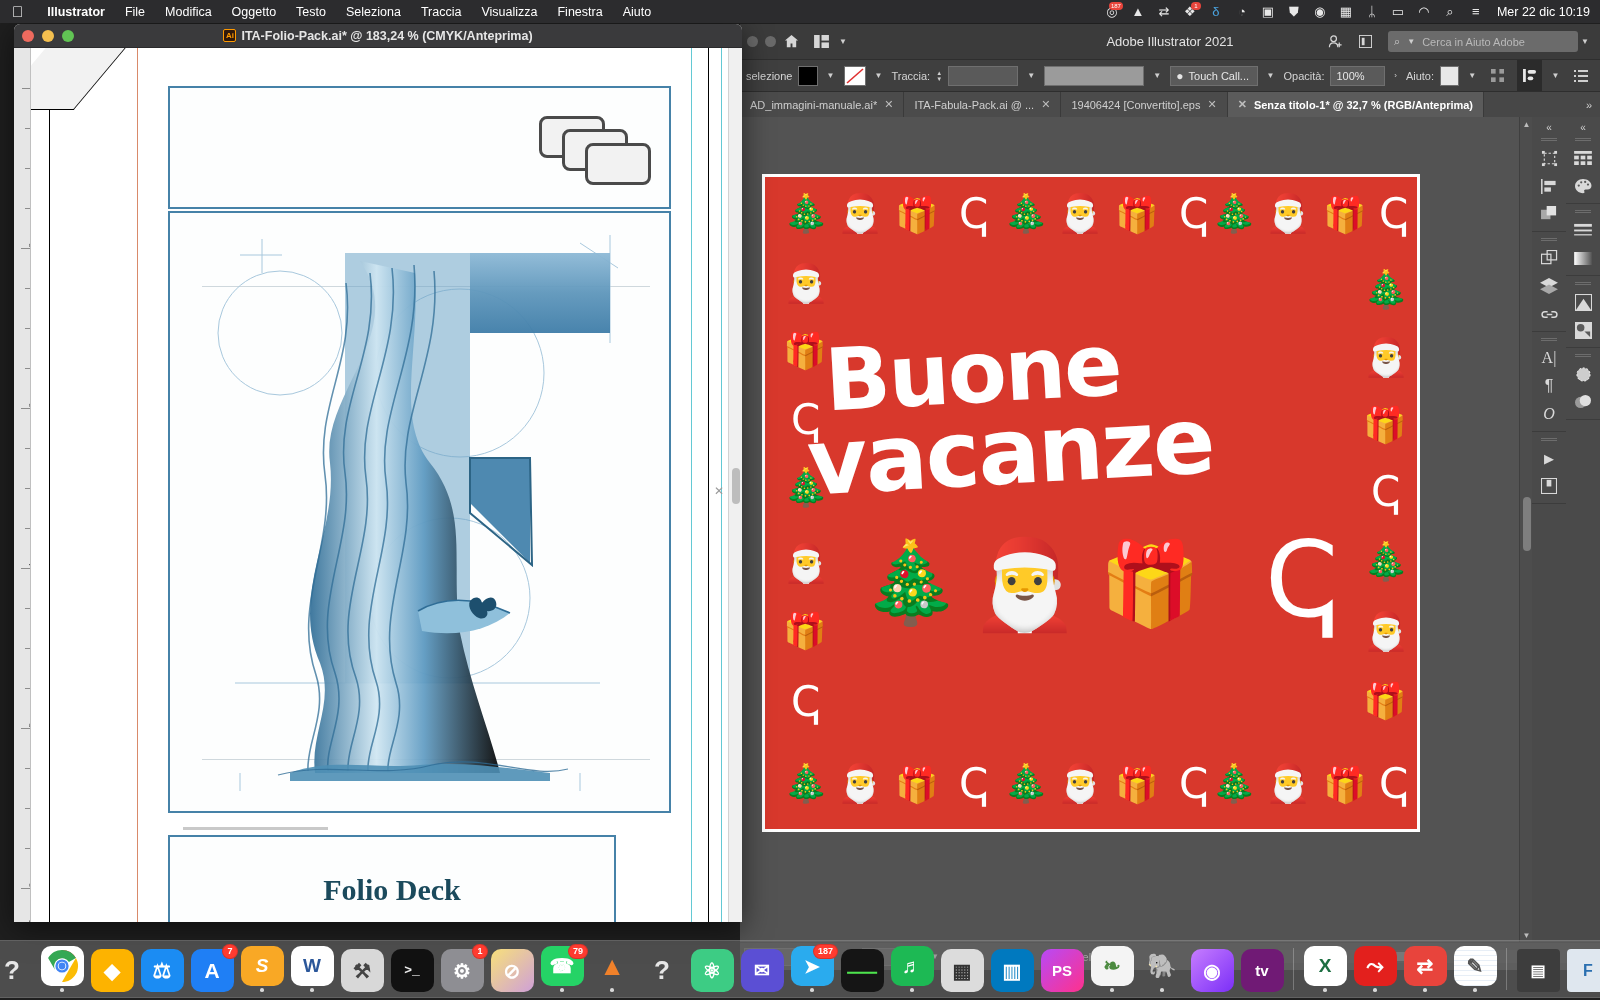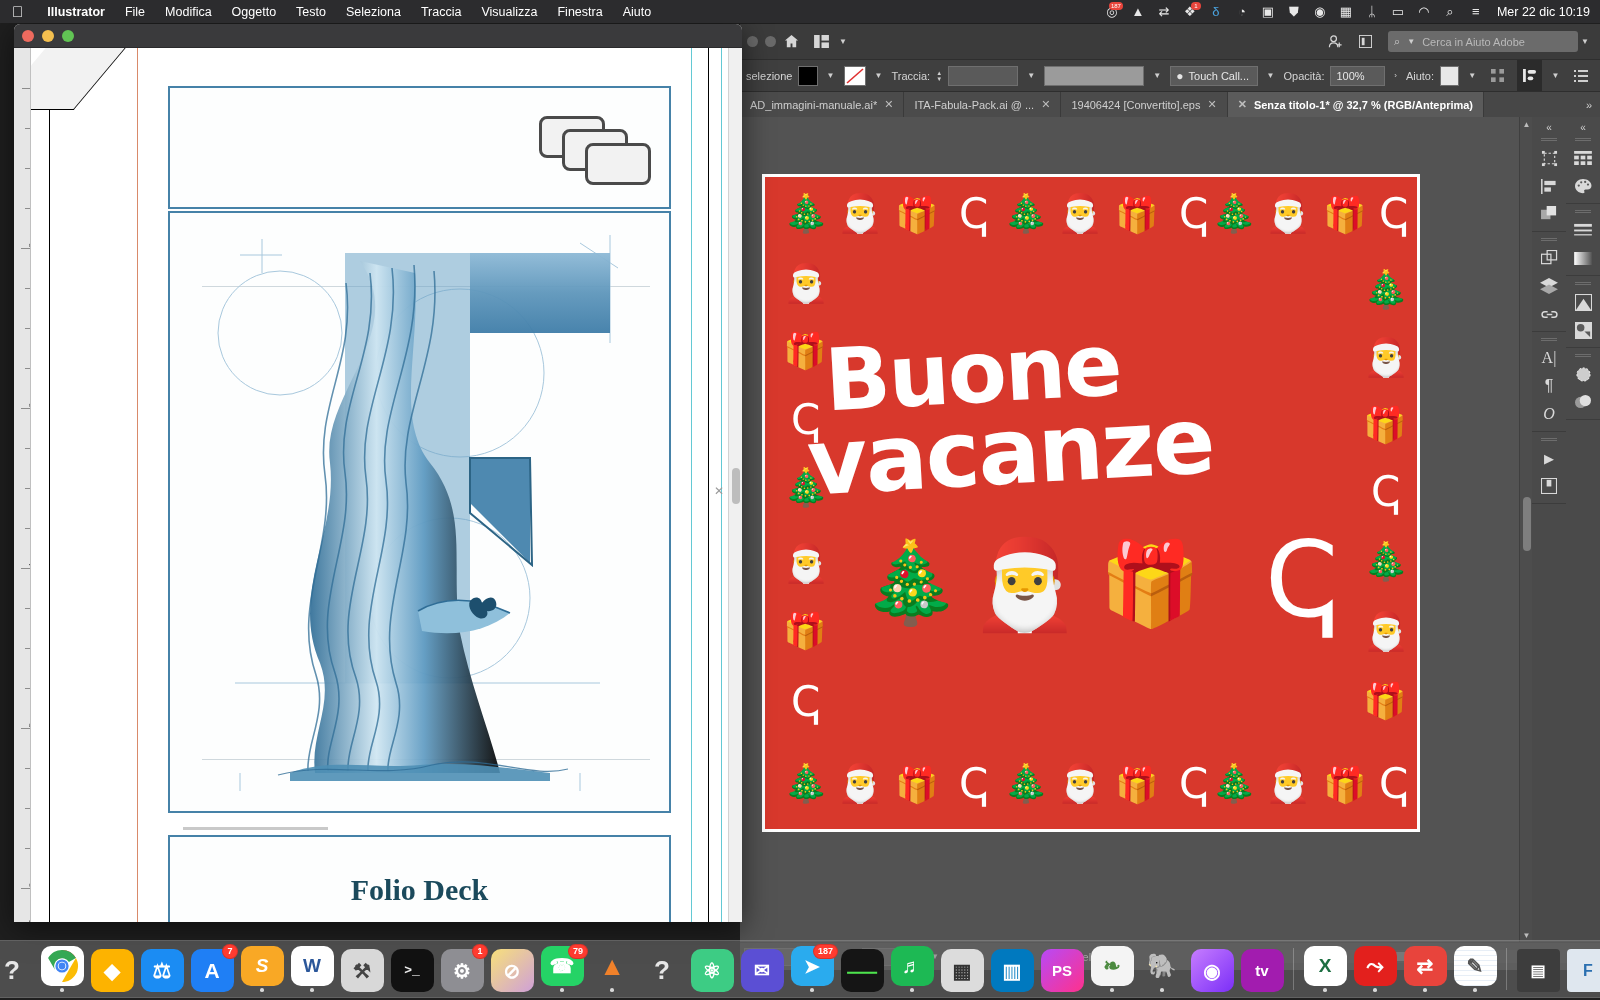--- a/index.html
+++ b/index.html
@@ -177,21 +177,21 @@
   #page-corner {
     position: absolute; left: 18px; top: -4px; width: 80px; height: 66px;
     background: #f2f2f2; border-right: 1px solid #000; border-bottom: 1px solid #000;
     transform: skewX(-40deg); transform-origin: top left;
   }
   .guide-v { position: absolute; top: 0; bottom: 0; width: 1px; }
 
   .card-frame { position: absolute; border: 2px solid #4682a8; background: #fdfefe; }
   #card-title { left: 137px; top: 38px; width: 503px; height: 123px; }
   #card-art   { left: 137px; top: 163px; width: 503px; height: 602px; }
-  #card-foot  { left: 137px; top: 787px; width: 503px; height: 110px; }
+  #card-foot  { left: 137px; top: 787px; width: 448px; height: 110px; }
 
   #title-text {
     position: absolute; left: 22px; top: 22px; width: 330px;
     color: #1b4a5c; font-size: 29px; line-height: 1.26;
     font-family: "DejaVu Sans", sans-serif; font-weight: 400;
   }
   #title-cards { position: absolute; right: 18px; top: 28px; width: 112px; height: 72px; }
   .tcard { position: absolute; width: 66px; height: 42px; border: 3px solid #4a4a4a;
     border-radius: 8px; background: #f2f2f2; }
 
@@ -285,20 +285,21 @@
       </span>
       <span class="tb-icon">
         <svg width="15" height="13" viewBox="0 0 16 14">
             <rect x="0" y="0" width="6" height="14" fill="#d6d6d6"></rect>
             <rect x="8" y="0" width="8" height="6" fill="#d6d6d6"></rect>
             <rect x="8" y="8" width="8" height="6" fill="#d6d6d6"></rect>
           </svg>
       </span>
       <span class="tiny-caret">▼</span>
 
+      <div id="ai-app-title">Adobe Illustrator 2021</div>
 
       <div id="ai-title-right">
         <span class="tb-icon">
           <svg width="15" height="15" viewBox="0 0 16 16">
               <circle cx="6" cy="5" r="3" fill="none" stroke="#d6d6d6" stroke-width="1.3"></circle>
               <path d="M1.5 14c0-3 2-4.5 4.5-4.5S10.5 11 10.5 14" fill="none" stroke="#d6d6d6" stroke-width="1.3"></path>
               <path d="M12 9v5M9.5 11.5h5" stroke="#d6d6d6" stroke-width="1.3"></path>
             </svg>
         </span>
         <span class="tb-icon">
@@ -653,20 +654,24 @@
         </span>
       <span class="sb-btn">›</span>
     </div>
   </div>
 
   <div id="doc-window">
     <div id="doc-titlebar">
       <span class="tl red"></span>
       <span class="tl yellow"></span>
       <span class="tl green"></span>
+      <div id="doc-title">
+        <span id="doc-ai-badge">Ai</span>
+        <span>ITA-Folio-Pack.ai* @ 183,24 % (CMYK/Anteprima)</span>
+      </div>
     </div>
 
     <div id="doc-body">
 
       <div id="vruler">
         <span class="vtick" style="top:40px;width:8px;"></span>
         <span class="vtick" style="top:80px;width:5px;"></span>
         <span class="vtick" style="top:120px;width:5px;"></span>
         <span class="vtick" style="top:160px;width:5px;"></span>
         <span class="vnum" style="top:195px;">2</span>
@@ -881,21 +886,21 @@
         <span class="dock-dot"></span>
       </div>
     <div class="dock-item">
         <div class="dock-icon" style="background:transparent;font-size:24px;">🐘</div>
         <span class="dock-dot"></span>
       </div>
     <div class="dock-item">
         <div class="dock-icon" style="background:linear-gradient(135deg,#c77dff,#7b2ff7);font-size:20px;">◉</div>
       </div>
     <div class="dock-item">
-        <div class="dock-icon" style="background:#a21caf;font-size:15px;">tv</div>
+        <div class="dock-icon" style="background:#701a75;font-size:15px;">tv</div>
       </div>
     <span class="dock-sep"></span>
     <div class="dock-item">
         <div class="dock-icon" style="background:#fff;color:#1d6f42;">X</div>
         <span class="dock-dot"></span>
       </div>
     <div class="dock-item">
         <div class="dock-icon" style="background:#e3201d;font-size:22px;">⤳</div>
         <span class="dock-dot"></span>
       </div>

